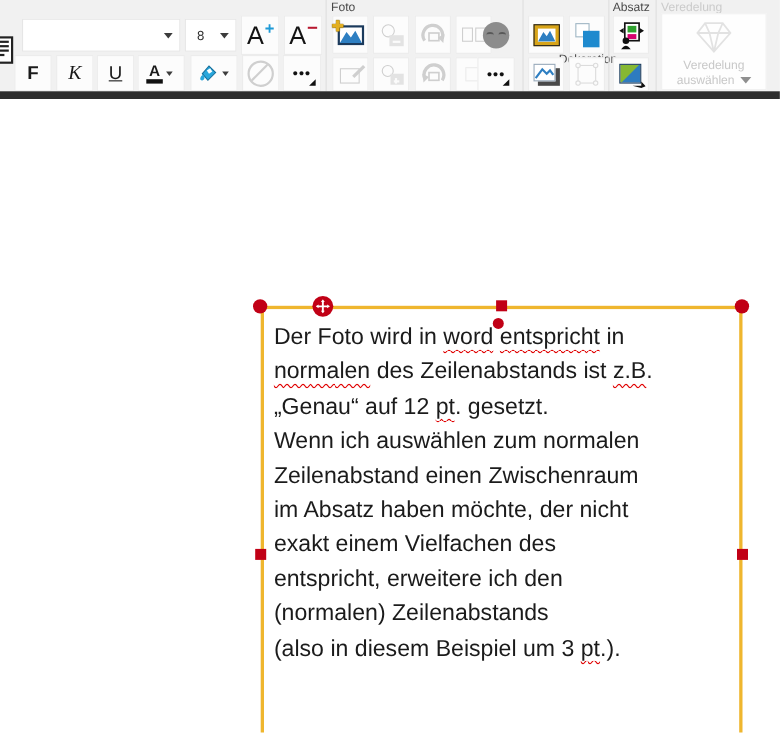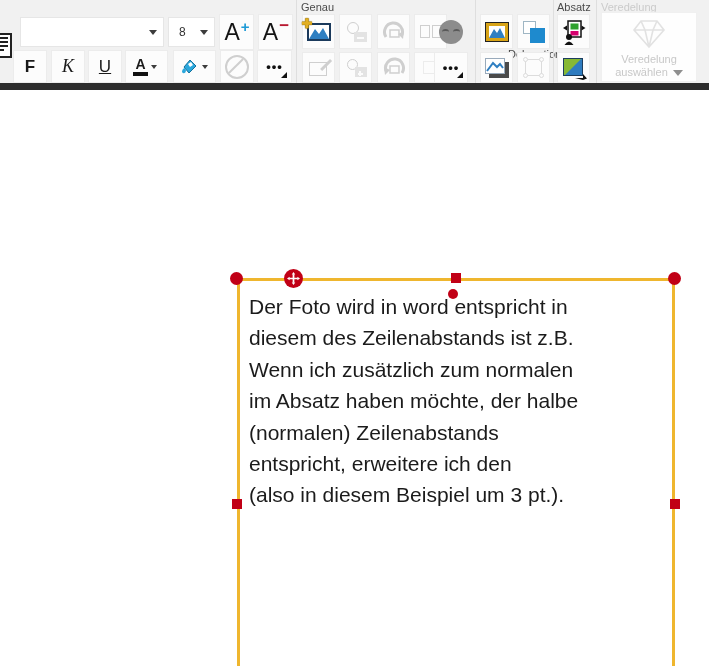--- a/index.html
+++ b/index.html
@@ -47,21 +47,21 @@
        border:1px solid #f0f0f0;box-sizing:border-box;text-align:center;}
   #veredelungBtn .txt{font-size:11px;color:#c8c8c8;line-height:13px;}
 
   
   #canvas{position:absolute;left:0;top:90px;width:709px;height:576px;background:#ffffff;}
   #textbox{position:absolute;left:237px;top:188px;width:438px;height:452px;
        border:3px solid #efb62e;box-sizing:border-box;background:#fff;}
   #textcontent{position:absolute;left:9px;top:10px;width:418px;
        font-size:21px;line-height:31.4px;color:#1b1b1b;}
   .tl{white-space:nowrap;}
-  .miss{text-decoration-style:wavy;text-decoration-color:#e00000;
+  .miss{text-decoration:underline;text-decoration-style:wavy;text-decoration-color:#e00000;
        text-decoration-thickness:1px;text-underline-offset:4px;text-decoration-skip-ink:none;}
 
   .handle{position:absolute;background:#c10016;}
   .hCircle{width:13px;height:13px;border-radius:50%;}
   .hSquare{width:10px;height:10px;}
   .hDot{width:10px;height:10px;border-radius:50%;}
   #moveHandle{position:absolute;width:19px;height:19px;border-radius:50%;background:#c10016;
        display:flex;align-items:center;justify-content:center;}
 </style>
 </head>
@@ -128,21 +128,21 @@
       <span class="noFill"></span>
     </div>
 
     <div class="btn" style="left:257px;top:50px;width:35px;height:33px;">
       <span class="dots">•••</span>
       <span class="cornerTri"></span>
     </div>
 
     <div class="vsep" style="left:296px;"></div>
 
-    <span class="grouplabel" style="left:301px;">Genau</span>
+    <span class="grouplabel" style="left:301px;">Foto</span>
 
     <div class="btn" style="left:302px;top:14px;width:33px;height:35px;">
       <div style="position:relative;width:24px;height:18px;border:2px solid #1b3a5c;background:#fff;box-sizing:border-box;">
         <svg width="20" height="14" viewBox="0 0 20 14" style="position:absolute;left:0;top:0;">
           <path d="M0 14 L6 4 L10 9 L14 3 L20 14 Z" fill="#2e7fc2"></path>
         </svg>
         <span style="position:absolute;left:-7px;top:-9px;font-size:13px;font-weight:bold;color:#e2af22;text-shadow:0 0 1px #7a5c00,0 0 1px #7a5c00;">✚</span>
       </div>
     </div>
     <div class="btn" style="left:339px;top:14px;width:33px;height:35px;">
@@ -279,25 +279,28 @@
     </div>
 
     <div id="darkbar"></div>
   </div>
 
   <div id="canvas">
 
     <div id="textbox">
       <div id="textcontent">
           <div class="tl"><span>Der Foto wird in </span><span class="miss">word</span><span> </span><span class="miss">entspricht</span><span> in</span></div>
-          <div class="tl"><span class="miss">diesem</span><span> des Zeilenabstands ist </span><span class="miss">z.B</span><span>.</span></div>
-          <div class="tl"><span>Wenn ich zusätzlich zum normalen</span></div>
-          <div class="tl"><span>im Absatz haben möchte, der halbe</span></div>
+          <div class="tl"><span class="miss">normalen</span><span> des Zeilenabstands ist </span><span class="miss">z.B</span><span>.</span></div>
+          <div class="tl"><span>„Genau“ auf 12 </span><span class="miss">pt</span><span>. gesetzt.</span></div>
+          <div class="tl"><span>Wenn ich auswählen zum normalen</span></div>
+          <div class="tl"><span>Zeilenabstand einen Zwischenraum</span></div>
+          <div class="tl"><span>im Absatz haben möchte, der nicht</span></div>
+          <div class="tl"><span>exakt einem Vielfachen des</span></div>
+          <div class="tl"><span>entspricht, erweitere ich den</span></div>
           <div class="tl"><span>(normalen) Zeilenabstands</span></div>
-          <div class="tl"><span>entspricht, erweitere ich den</span></div>
           <div class="tl"><span>(also in diesem Beispiel um 3 </span><span class="miss">pt</span><span>.).</span></div>
         </div>
     </div>
 
     <div class="handle hCircle" style="left:230px;top:182px;"></div>
     <div class="handle hCircle" style="left:668px;top:182px;"></div>
 
     <div class="handle hSquare" style="left:451px;top:183px;"></div>
     <div class="handle hSquare" style="left:232px;top:409px;"></div>
     <div class="handle hSquare" style="left:670px;top:409px;"></div>

